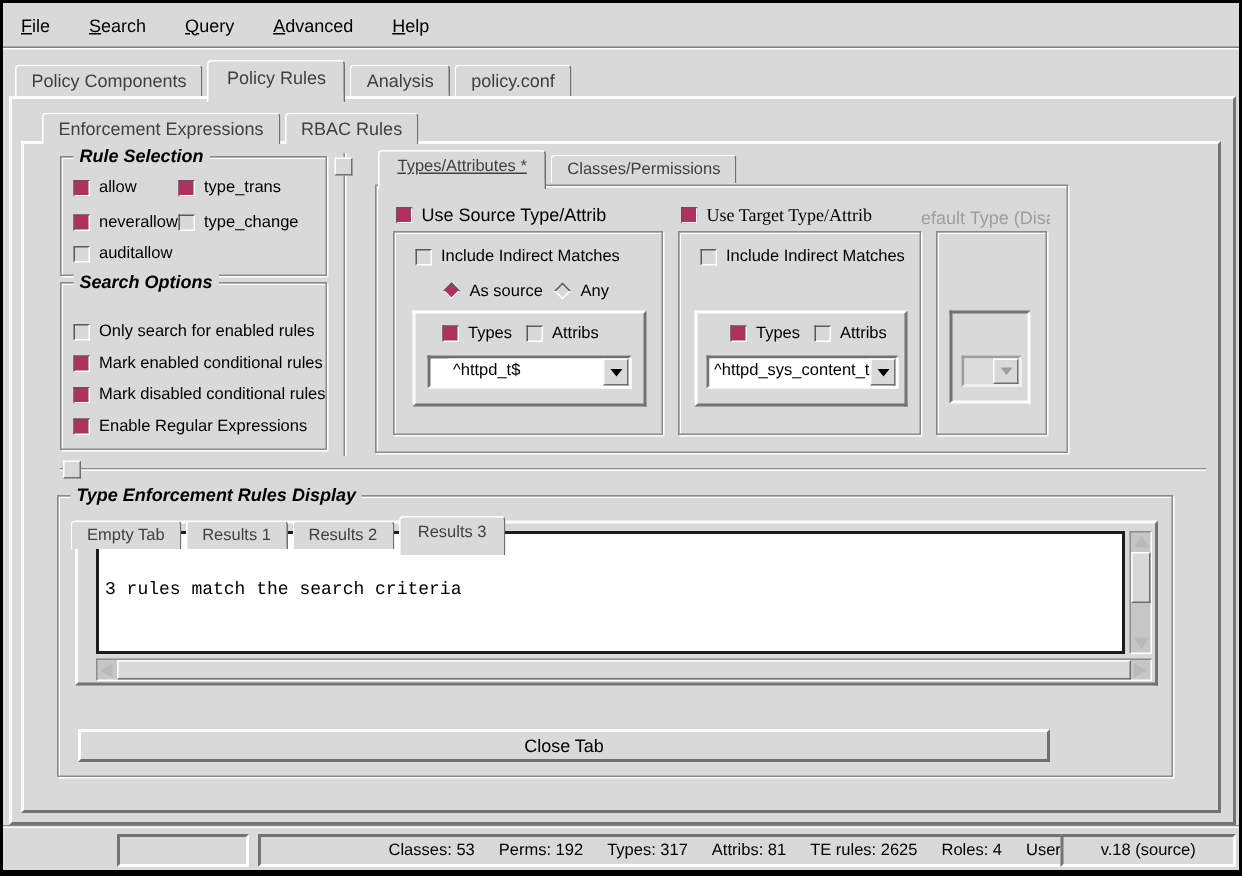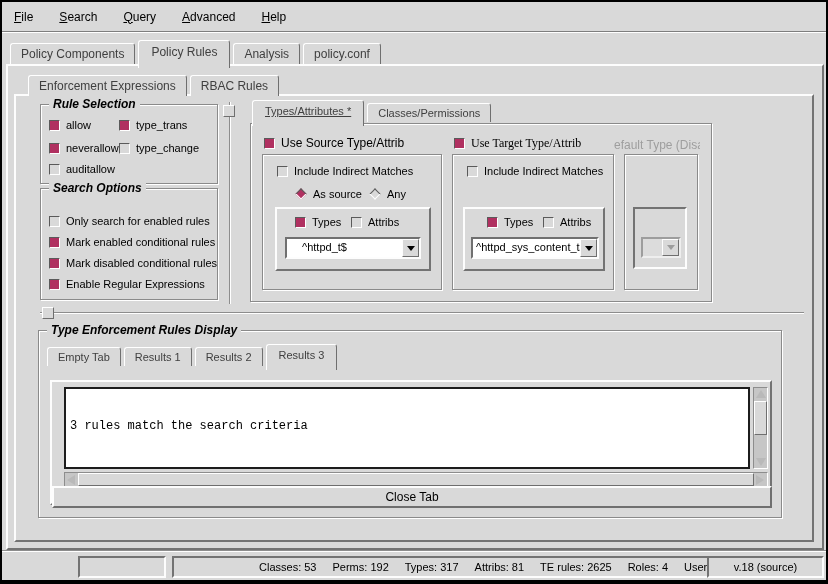--- a/index.html
+++ b/index.html
@@ -255,21 +255,21 @@
   <div class="groupbox groove" style="left:36px; top:328px; width:744px; height:188px; z-index:2;">
     <div class="grouplabel">Type Enforcement Rules Display</div>
   </div>
 
   <div class="tabrow" style="left:45px; top:342px; z-index:5;">
     <div class="tab" style="font-size:11px;">Empty Tab</div>
     <div class="tab" style="font-size:11px;">Results 1</div>
     <div class="tab" style="font-size:11px;">Results 2</div>
     <div class="tab active" style="font-size:11px;">Results 3</div>
   </div>
-  <div class="page raised2" style="left:48px; top:378px; width:722px; height:125px; z-index:3;padding-left:19px;">
+  <div class="page raised2" style="left:48px; top:345px; width:722px; height:110px; z-index:3;padding-left:19px;">
 
     <div class="textarea" style="left:12px; top:5px; width:686px; height:82px;">
       <div class="tline">3 rules match the search criteria</div>
       
       
       
     </div>
 
     <div class="vscroll" style="left:701px; top:5px; height:82px;">
       <div class="sb-btn">
@@ -286,21 +286,21 @@
       <div class="sb-btn">
           <span class="tri tri-left"></span>
         </div>
       <div class="sb-thumb hthumb"></div>
       <div class="sb-btn">
           <span class="tri tri-right"></span>
         </div>
     </div>
   </div>
 
-  <div class="btn" style="left:50px; top:484px; width:720px; height:22px; z-index:3;">Close Tab</div>
+  <div class="btn" style="left:50px; top:484px; width:648px; height:22px; z-index:3;">Close Tab</div>
 
   <div class="status-sep"></div>
   <div class="statusbox" style="left:76px; width:88px;"></div>
   <div class="statusbox stats" style="left:170px; width:640px;">
     <span>Classes: 53</span>
     <span>Perms: 192</span>
     <span>Types: 317</span>
     <span>Attribs: 81</span>
     <span>TE rules: 2625</span>
     <span>Roles: 4</span>

